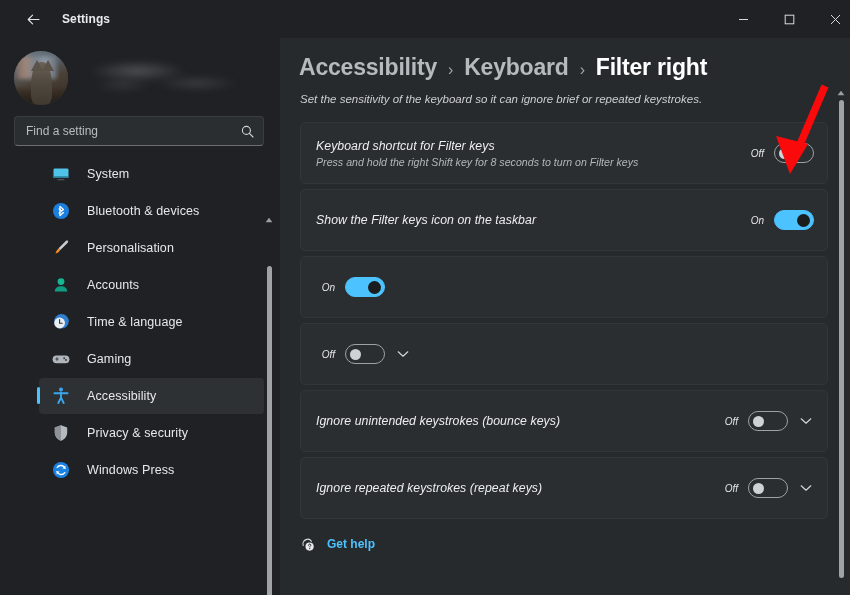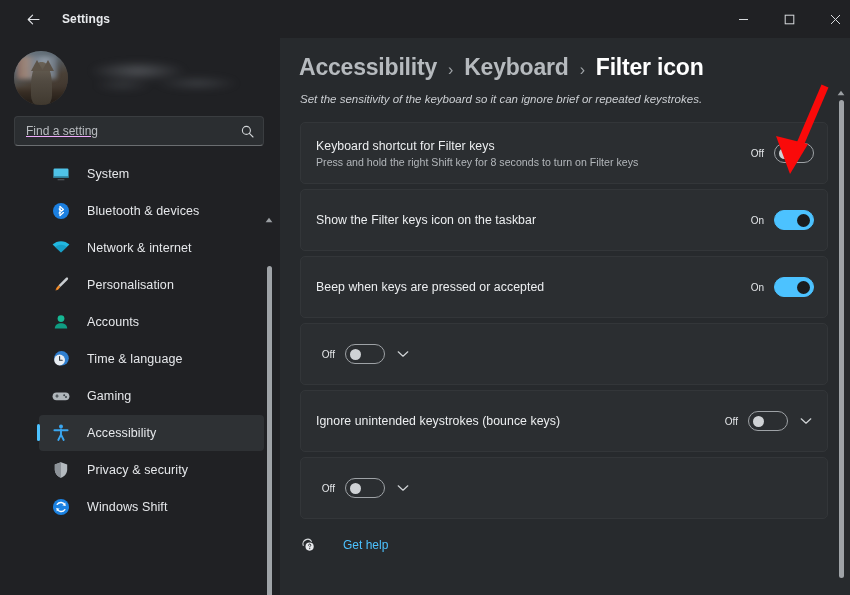--- a/index.html
+++ b/index.html
@@ -73,23 +73,22 @@
     filter: blur(3.5px);
   }
   .search-wrap { padding: 6px 16px 0 14px; }
   .search-box {
     position: relative; height: 30px; background: #2b2e31;
     border: 1px solid #3a3d40; border-bottom: 1px solid #6b6e71;
     border-radius: 4px; display: flex; align-items: center;
   }
   .search-box input {
     flex: 1; background: transparent; border: 0; outline: none;
-    color: #f0abfc; font-size: 12px; padding: 0 28px 0 11px;
+    color: #22c55e; font-size: 12px; padding: 0 28px 0 11px;
     font-family: "Liberation Sans", sans-serif;
-    text-decoration: underline;
   }
   .search-box input::placeholder { color: #b9bcc0; }
   .search-ico { position: absolute; right: 9px; top: 7px; color: #d2d5d8; }
 
   .navlist { margin-top: 10px; position: relative; height: 404px; margin-left: 33px; }
   .navitem {
     position: relative; display: flex; align-items: center;
     height: 36px; margin: 0 16px 1px 6px; border-radius: 4px; padding-left: 12px;
   }
   .navitem.selected { background: #2e3134; }
@@ -114,21 +113,21 @@
   }
   .breadcrumb {
     display: flex; align-items: baseline; gap: 11px;
     padding: 16px 0 0 19px; font-size: 23px; font-weight: 600; letter-spacing: -.2px;
   }
   .crumb { color: #b6babe; }
   .crumb.active { color: #ffffff; }
   .crumb-sep { color: #9ea2a6; font-size: 16px; font-weight: 400; }
   .subtitle { padding: 12px 0 0 20px; font-size: 11.5px; color: #cbced2; font-style: italic; }
 
-  .cards { margin: 17px 22px 0 20px; }
+  .cards { margin: 17px 22px 0 20px; font-style: italic; }
   .card {
     position: relative; background: #2b2e31; border: 1px solid #333639;
     border-radius: 5px; height: 62px; margin-bottom: 5px;
     display: flex; align-items: center; padding: 0 13px 0 15px;
   }
   .card-texts { flex: 1; min-width: 0; }
   .card-title { font-size: 12.3px; color: #eceef0; letter-spacing: .05px; }
   .card-desc { font-size: 10.6px; color: #b3b7bb; margin-top: 3px; letter-spacing: .02px; }
   .card-right { display: flex; align-items: center; gap: 10px; }
   .state-label { font-size: 10px; color: #e3e5e8; min-width: 19px; text-align: right; }
@@ -139,21 +138,21 @@
     position: absolute; left: 4px; top: 4px; width: 11px; height: 11px;
     border-radius: 50%; background: #cfd2d5;
   }
   .toggle.on { background: #4cc2ff; border: 1px solid #4cc2ff; }
   .toggle.on .knob {
     position: absolute; right: 3px; top: 3px; width: 13px; height: 13px;
     border-radius: 50%; background: #1a1c1e;
   }
   .chev { width: 16px; display: flex; align-items: center; justify-content: center; color: #cfd2d5; }
 
-  .gethelp { display: flex; align-items: flex-end; gap: 27px; padding: 12px 0 0 20px; }
+  .gethelp { display: flex; align-items: center; gap: 11px; padding: 12px 0 0 20px; font-weight: bold; }
   .help-ico { width: 16px; height: 16px; color: #d6d9dc; }
   .gethelp-label { font-size: 12px; color: #4cc2ff; }
 
   
   .ct-scroll { position: absolute; right: 3px; top: 50px; width: 12px; height: 540px; }
   .ct-arrow { width: 12px; height: 10px; display: flex; align-items: center; justify-content: center; color: #9b9fa3; }
   .ct-thumb { position: absolute; top: 12px; left: 4px; width: 5px; height: 478px;
               background: #9fa3a7; border-radius: 3px; }
 
   
@@ -234,29 +233,20 @@
         <span class="nav-ico">
           <svg width="20" height="20" viewBox="0 0 20 20">
             <circle cx="10" cy="10" r="8" fill="#1b7fe0"></circle>
             <path d="M9 5.4l3.4 3.1L8.2 12M9 14.6l3.4-3.1L8.2 8" stroke="#fff" stroke-width="1.25" fill="none" stroke-linejoin="round" stroke-linecap="round"></path>
             <path d="M9 5.4V14.6" stroke="#fff" stroke-width="1.25"></path>
           </svg>
         </span>
         <span class="nav-label">Bluetooth &amp; devices</span>
       </div>
 
-      <div class="navitem">
-        <span class="nav-ico">
-          <svg width="20" height="20" viewBox="0 0 20 20">
-            <path d="M10 14.6L1.6 6.6C6.2 2.1 13.8 2.1 18.4 6.6L10 14.6Z" fill="#22b8e0"></path>
-            <path d="M10 14.6L4.2 8.9C7.4 5.9 12.6 5.9 15.8 8.9L10 14.6Z" fill="#0f8ab5" opacity=".55"></path>
-          </svg>
-        </span>
-        <span class="nav-label">Network &amp; internet</span>
-      </div>
 
       <div class="navitem">
         <span class="nav-ico">
           <svg width="20" height="20" viewBox="0 0 20 20">
             <path d="M16.6 2.6c.7.7.7 1.5.1 2.1L9.4 12 7.6 10.2 14.8 3c.6-.6 1.3-.6 1.8-.4z" fill="#c9cdd1"></path>
             <path d="M7.6 10.2l1.8 1.8-2.4 2.7-2.5.9.9-2.5z" fill="#f09030"></path>
             <path d="M5.4 13.1l1.3 1.3-1.9.7z" fill="#e06a10"></path>
           </svg>
         </span>
         <span class="nav-label">Personalisation</span>
@@ -321,21 +311,21 @@
       <div class="navitem">
         <span class="nav-ico">
           <svg width="20" height="20" viewBox="0 0 20 20">
             <circle cx="10" cy="10" r="8" fill="#1b82e2"></circle>
             <path d="M14 8.4A4.4 4.4 0 006.2 7.4" stroke="#fff" stroke-width="1.35" fill="none" stroke-linecap="round"></path>
             <path d="M6 11.6a4.4 4.4 0 007.8 1" stroke="#fff" stroke-width="1.35" fill="none" stroke-linecap="round"></path>
             <path d="M14.4 5.4v3.1h-3.1z" fill="#fff"></path>
             <path d="M5.6 14.6v-3.1h3.1z" fill="#fff"></path>
           </svg>
         </span>
-        <span class="nav-label">Windows Shift</span>
+        <span class="nav-label">Windows Press</span>
       </div>
 
     </div>
 
     <div class="sb-scroll">
       <div class="sb-arrow">
         <svg width="8" height="6" viewBox="0 0 8 6">
             <path d="M4 .8L7.4 5.2H.6z" fill="#9b9fa3"></path>
           </svg>
       </div>
@@ -346,21 +336,21 @@
     </div>
   </div>
 
   <div class="content">
 
     <div class="breadcrumb">
       <span class="crumb">Accessibility</span>
       <span class="crumb-sep">›</span>
       <span class="crumb">Keyboard</span>
       <span class="crumb-sep">›</span>
-      <span class="crumb active">Filter icon</span>
+      <span class="crumb active">Filter right</span>
     </div>
 
     <div class="subtitle">Set the sensitivity of the keyboard so it can ignore brief or repeated keystrokes.</div>
 
     <div class="cards">
 
       <div class="card">
         <div class="card-texts">
           <div class="card-title">Keyboard shortcut for Filter keys</div>
           <div class="card-desc">Press and hold the right Shift key for 8 seconds to turn on Filter keys</div>
@@ -379,23 +369,20 @@
         </div>
         <div class="card-right">
           <span class="state-label">On</span>
           <div class="toggle on">
               <div class="knob"></div>
             </div>
         </div>
       </div>
 
       <div class="card">
-        <div class="card-texts">
-          <div class="card-title">Beep when keys are pressed or accepted</div>
-        </div>
         <div class="card-right">
           <span class="state-label">On</span>
           <div class="toggle on">
               <div class="knob"></div>
             </div>
         </div>
       </div>
 
       <div class="card">
         <div class="card-right">
@@ -422,20 +409,23 @@
             </div>
           <span class="chev">
             <svg width="12" height="8" viewBox="0 0 12 8" fill="none">
                 <path d="M1.2 1.8L6 6.2l4.8-4.4" stroke="#cfd2d5" stroke-width="1.25" stroke-linecap="round" stroke-linejoin="round"></path>
               </svg>
           </span>
         </div>
       </div>
 
       <div class="card">
+        <div class="card-texts">
+          <div class="card-title">Ignore repeated keystrokes (repeat keys)</div>
+        </div>
         <div class="card-right">
           <span class="state-label">Off</span>
           <div class="toggle off">
               <div class="knob"></div>
             </div>
           <span class="chev">
             <svg width="12" height="8" viewBox="0 0 12 8" fill="none">
                 <path d="M1.2 1.8L6 6.2l4.8-4.4" stroke="#cfd2d5" stroke-width="1.25" stroke-linecap="round" stroke-linejoin="round"></path>
               </svg>
           </span>

